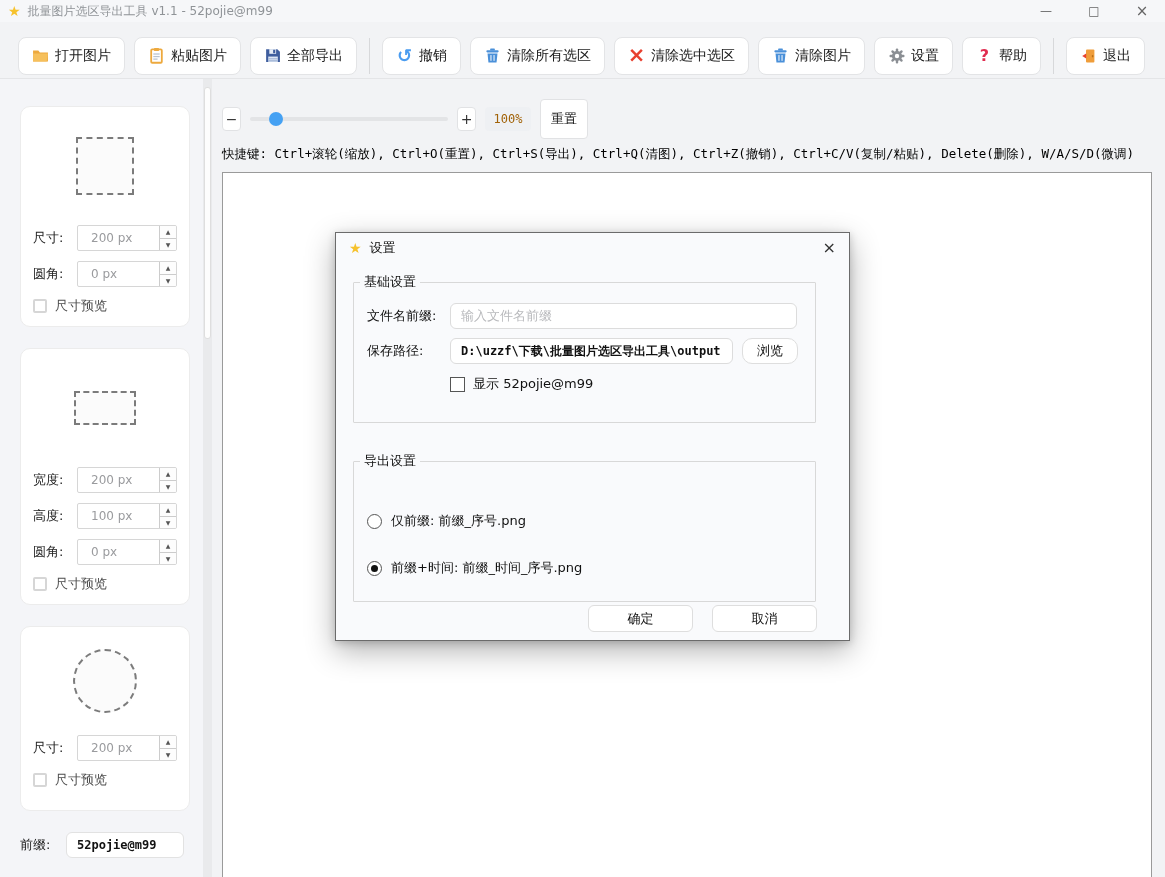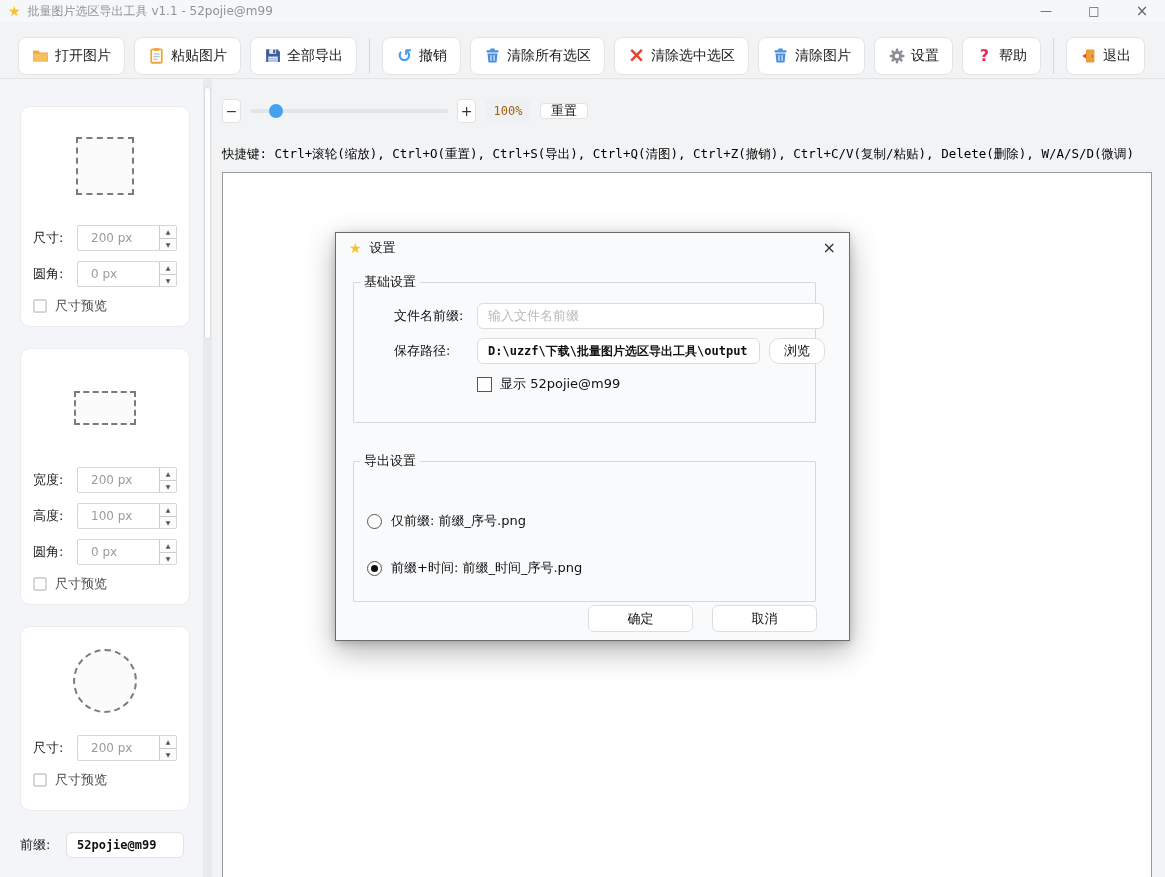--- a/index.html
+++ b/index.html
@@ -63,38 +63,38 @@
   
   .main { position:absolute; left:212px; top:79px; right:0; bottom:0; }
   .zoomrow { position:absolute; left:10px; top:20px; display:flex; align-items:center; gap:9px; }
   .zbtn { width:19px; height:24px; background:#fff; border:1px solid #e1e2e4; border-radius:4px;
           font-size:14px; color:#333; display:flex; align-items:center; justify-content:center; cursor:pointer; }
   .slider { position:relative; width:198px; height:24px; }
   .slider .track { position:absolute; left:0; right:0; top:10px; height:4px; background:#e3e4e6; border-radius:2px; }
   .slider .thumb { position:absolute; left:19px; top:5px; width:14px; height:14px; border-radius:50%; background:#45a1f3; cursor:pointer; }
   .zoomlabel { min-width:46px; height:24px; background:#eef0f3; border-radius:4px; font-size:12px; color:#a16207;
                display:flex; align-items:center; justify-content:center; padding:0 8px; }
-  .resetbtn { height:16px; background:#fff; border:1px solid #e1e2e4; border-radius:4px; font-size:13px;
+  .resetbtn { height:40px; background:#fff; border:1px solid #e1e2e4; border-radius:4px; font-size:13px;
               color:#111; padding:0 10px; display:flex; align-items:center; cursor:pointer; }
   .shortcuts { position:absolute; left:10px; top:67px; font-family:"DejaVu Sans Mono","Liberation Mono",monospace;
                font-size:12.5px; color:#000; white-space:nowrap; }
   .canvas { position:absolute; left:10px; top:93px; right:13px; bottom:-1px; background:#fff; border:1px solid #9a9a9a; }
 
   
   .dialog { position:absolute; left:335px; top:232px; width:515px; height:409px; background:#f9fafc;
             border:1px solid #6b6b6b; box-shadow:0 10px 28px rgba(0,0,0,.30), 0 2px 8px rgba(0,0,0,.18); }
   .dlg-titlebar { height:30px; display:flex; align-items:center; padding:0 13px; }
   .dlg-star { color:#f6c22d; font-size:14px; margin-right:8px; }
   .dlg-title { font-size:13px; color:#111; }
   .dlg-close { margin-left:auto; font-size:16px; color:#333; cursor:pointer; line-height:1; }
   fieldset { position:absolute; left:17px; width:463px; border:1px solid #d8d8d8; border-radius:1px; }
   fieldset legend { font-size:13px; color:#111; padding:0 4px; margin-left:6px; }
   .fs-basic  { top:40px;  height:150px; }
   .fs-export { top:219px; height:150px; }
-  .frow { position:absolute; left:13px; display:flex; align-items:center;margin-left:27px; }
+  .frow { position:absolute; left:13px; display:flex; align-items:center; }
   .frow .flbl { font-size:13px; color:#111; width:83px; flex:0 0 auto; }
   .txt-input { height:26px; background:#fff; border:1px solid #dcdcdc; border-radius:6px; font-size:12px;
                color:#111; padding:0 10px; }
   .txt-input::placeholder { color:#b9babd; font-size:13px; }
   .prefix-name { width:347px; }
   .path-input { width:283px; font-family:"DejaVu Sans Mono","Liberation Mono",monospace; font-weight:bold; }
   .browse-btn { margin-left:9px; width:56px; height:26px; background:#fff; border:1px solid #dedede; border-radius:10px;
                 font-size:13px; color:#111; display:flex; align-items:center; justify-content:center; cursor:pointer; }
   .row1 { top:12px; } .row2 { top:47px; } .row3 { top:84px; left:96px; }
   .cb-dark { width:15px; height:15px; border:1px solid #555; background:#fff; flex:0 0 auto; cursor:pointer; }

